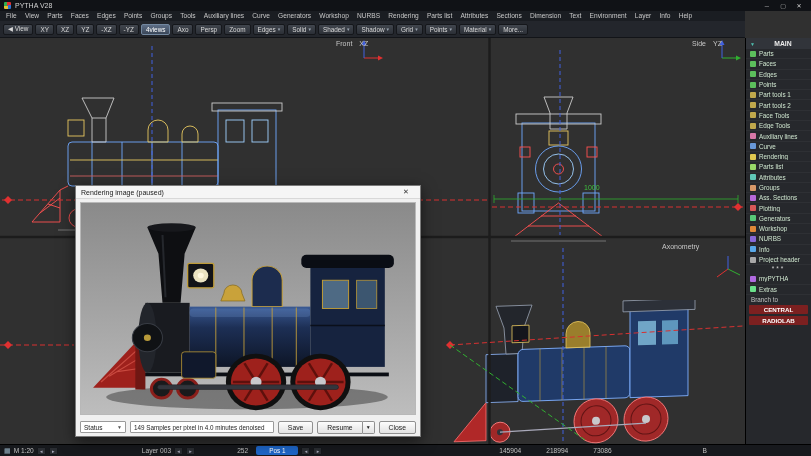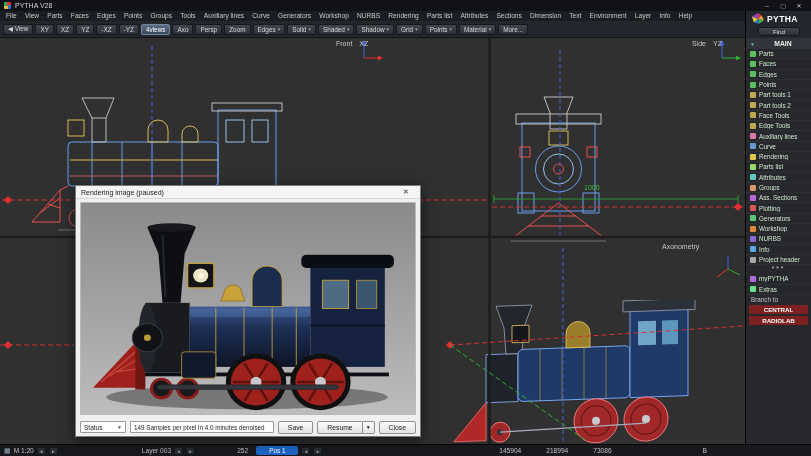--- a/index.html
+++ b/index.html
@@ -196,34 +196,20 @@
       </div>
       <div class="tb-btn">
         <span>Material</span>
         <span class="dd">▾</span>
       </div>
       <div class="tb-btn">
         <span>More...</span>
       </div>
     </div>
 
-  <div class="brand-panel">
-    <span class="brand">
-      <svg width="12" height="12" viewBox="0 0 20 20">
-        <polygon points="10,10 10,0 16,4" fill="#e03030"></polygon>
-        <polygon points="10,10 16,4 20,12" fill="#f0a030"></polygon>
-        <polygon points="10,10 20,12 12,18" fill="#40b050"></polygon>
-        <polygon points="10,10 12,18 3,16" fill="#3070d0"></polygon>
-        <polygon points="10,10 3,16 0,6" fill="#e0d030"></polygon>
-        <polygon points="10,10 0,6 10,0" fill="#9040c0"></polygon>
-      </svg>
-      <span class="brand-text">PYTHA</span>
-    </span>
-    <span class="find-btn">Find</span>
-  </div>
 
   <div class="main">
 
     <svg class="loco" style="left:30px; top:52px;" width="310" height="155" viewBox="0 0 310 155">
       <g fill="none" stroke-width="0.9">
         <line x1="28" y1="140" x2="254" y2="140" stroke="#7a7a7a"></line>
         <rect x="38" y="52" width="150" height="44" rx="4" stroke="#6fa8ff"></rect>
         <line x1="62" y1="52" x2="62" y2="96" stroke="#6fa8ff"></line>
         <line x1="92" y1="52" x2="92" y2="96" stroke="#6fa8ff"></line>
         <line x1="122" y1="52" x2="122" y2="96" stroke="#6fa8ff"></line>

